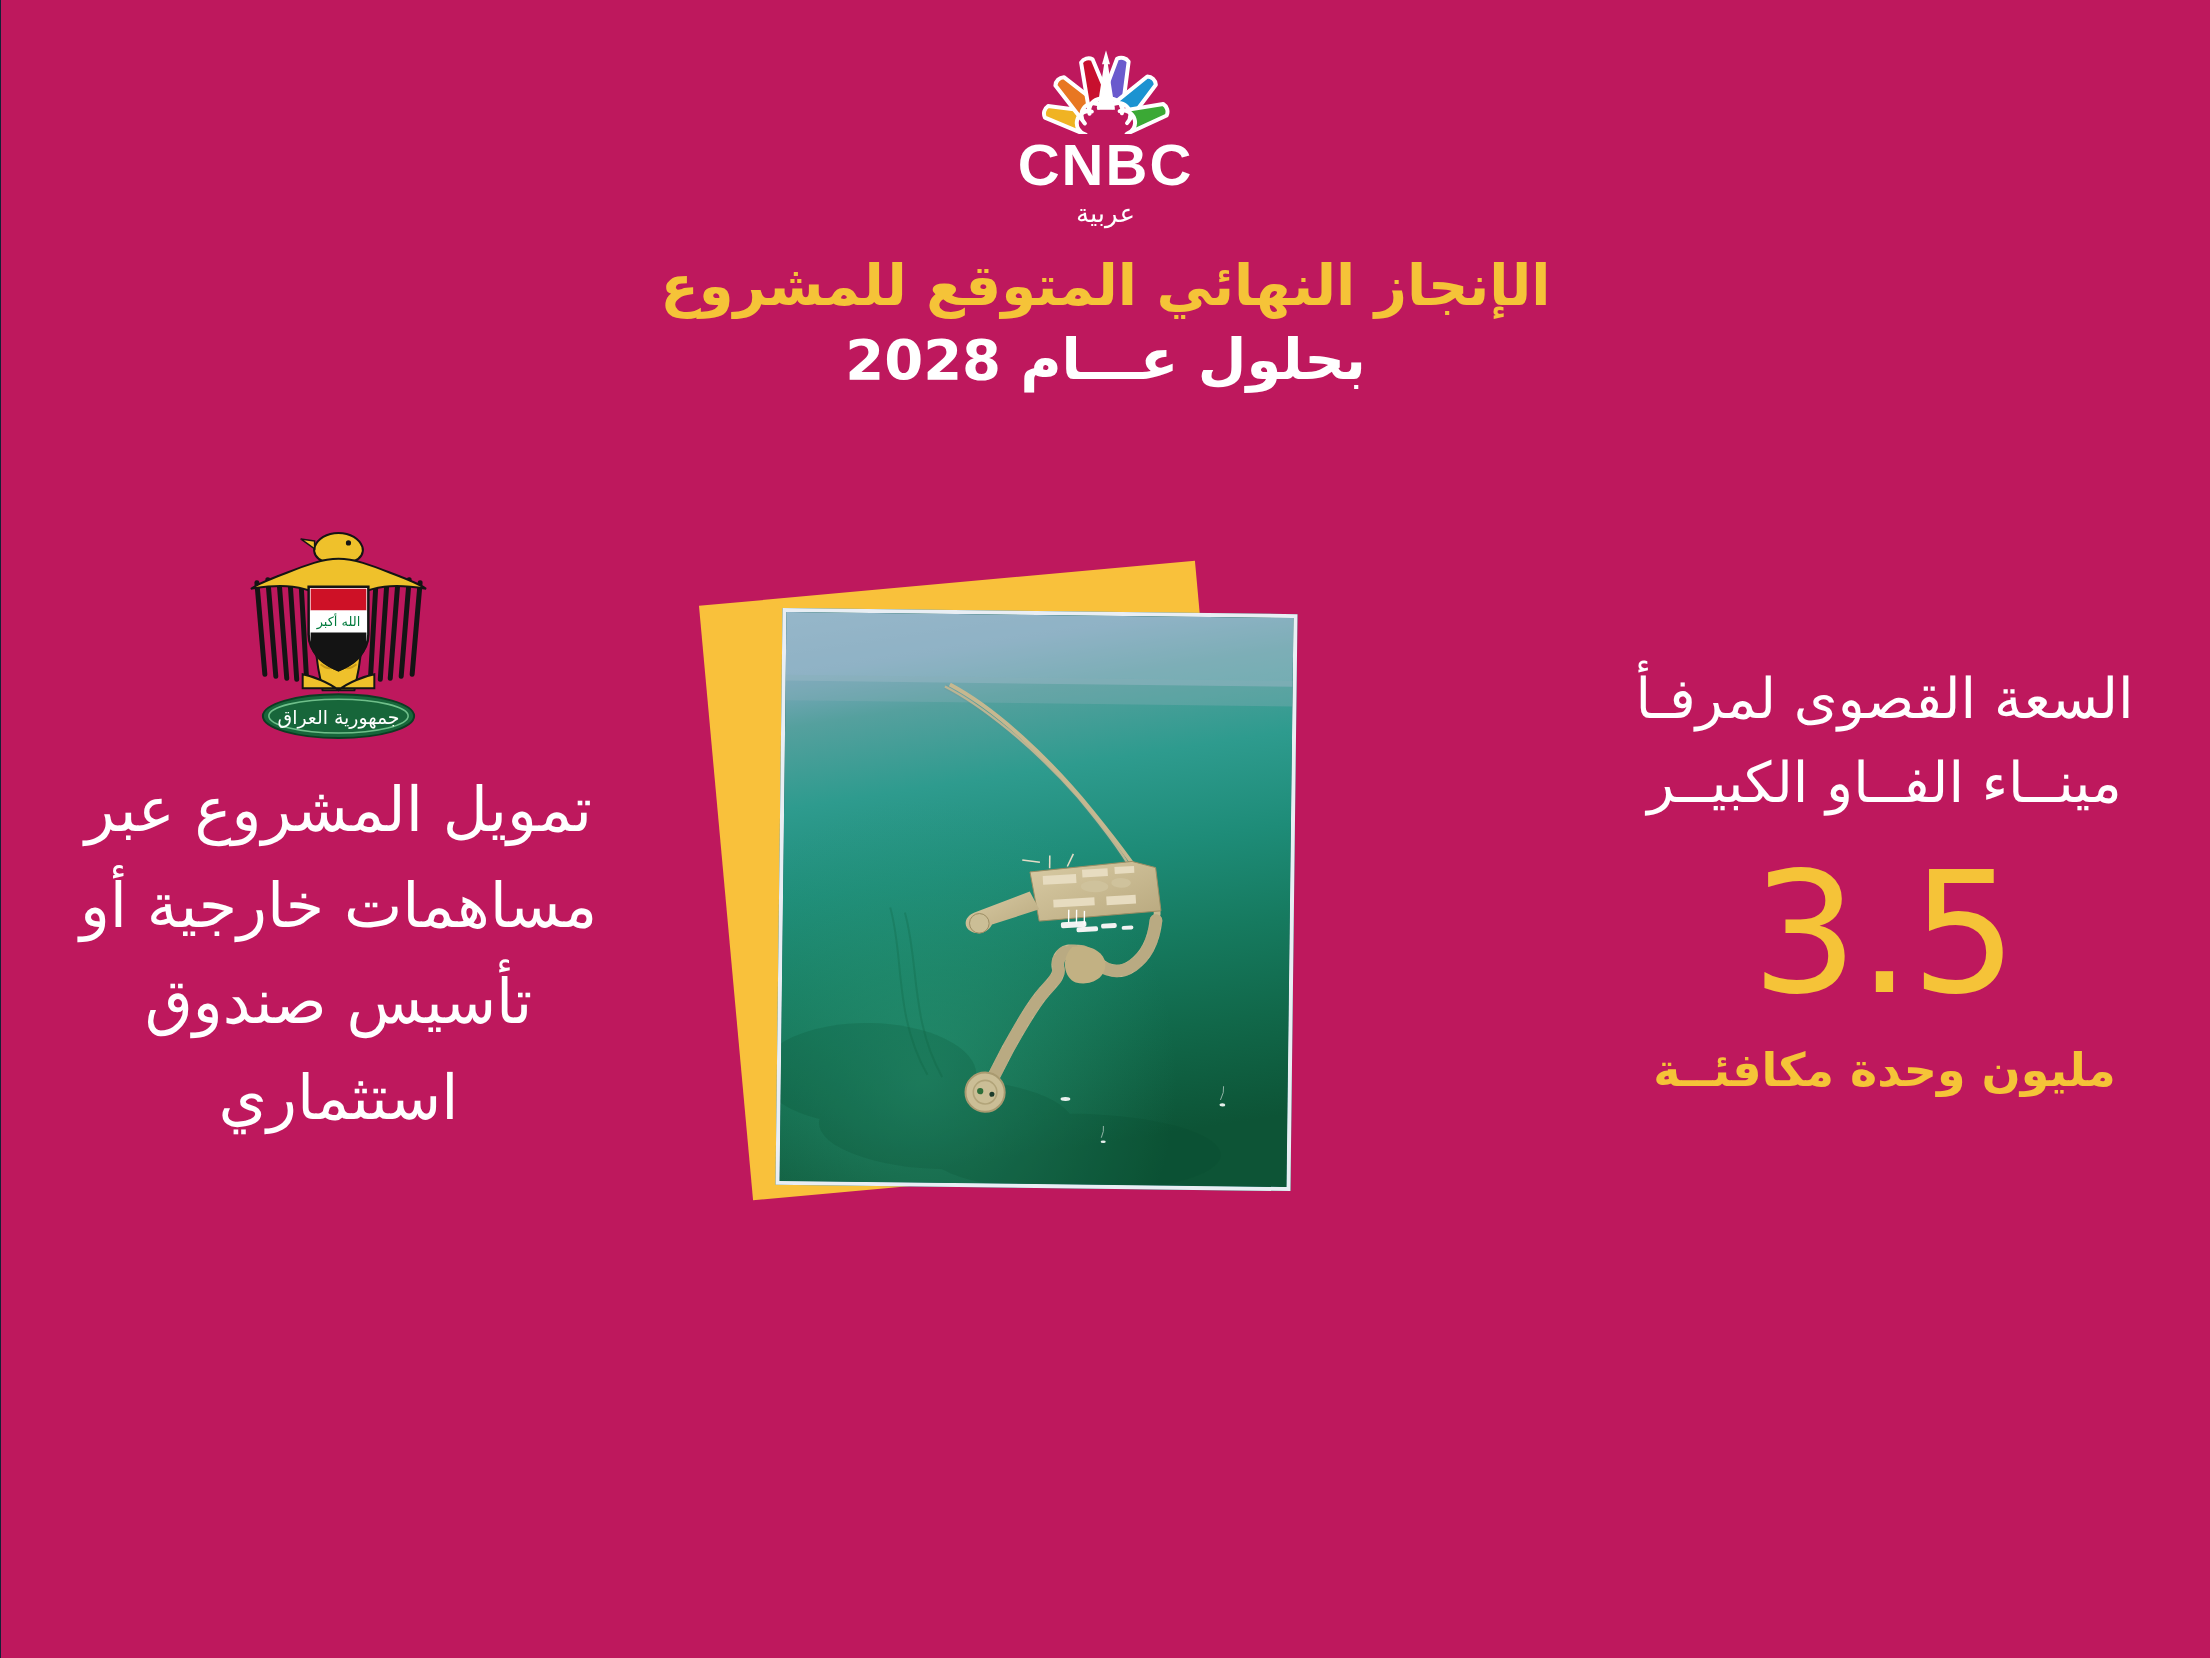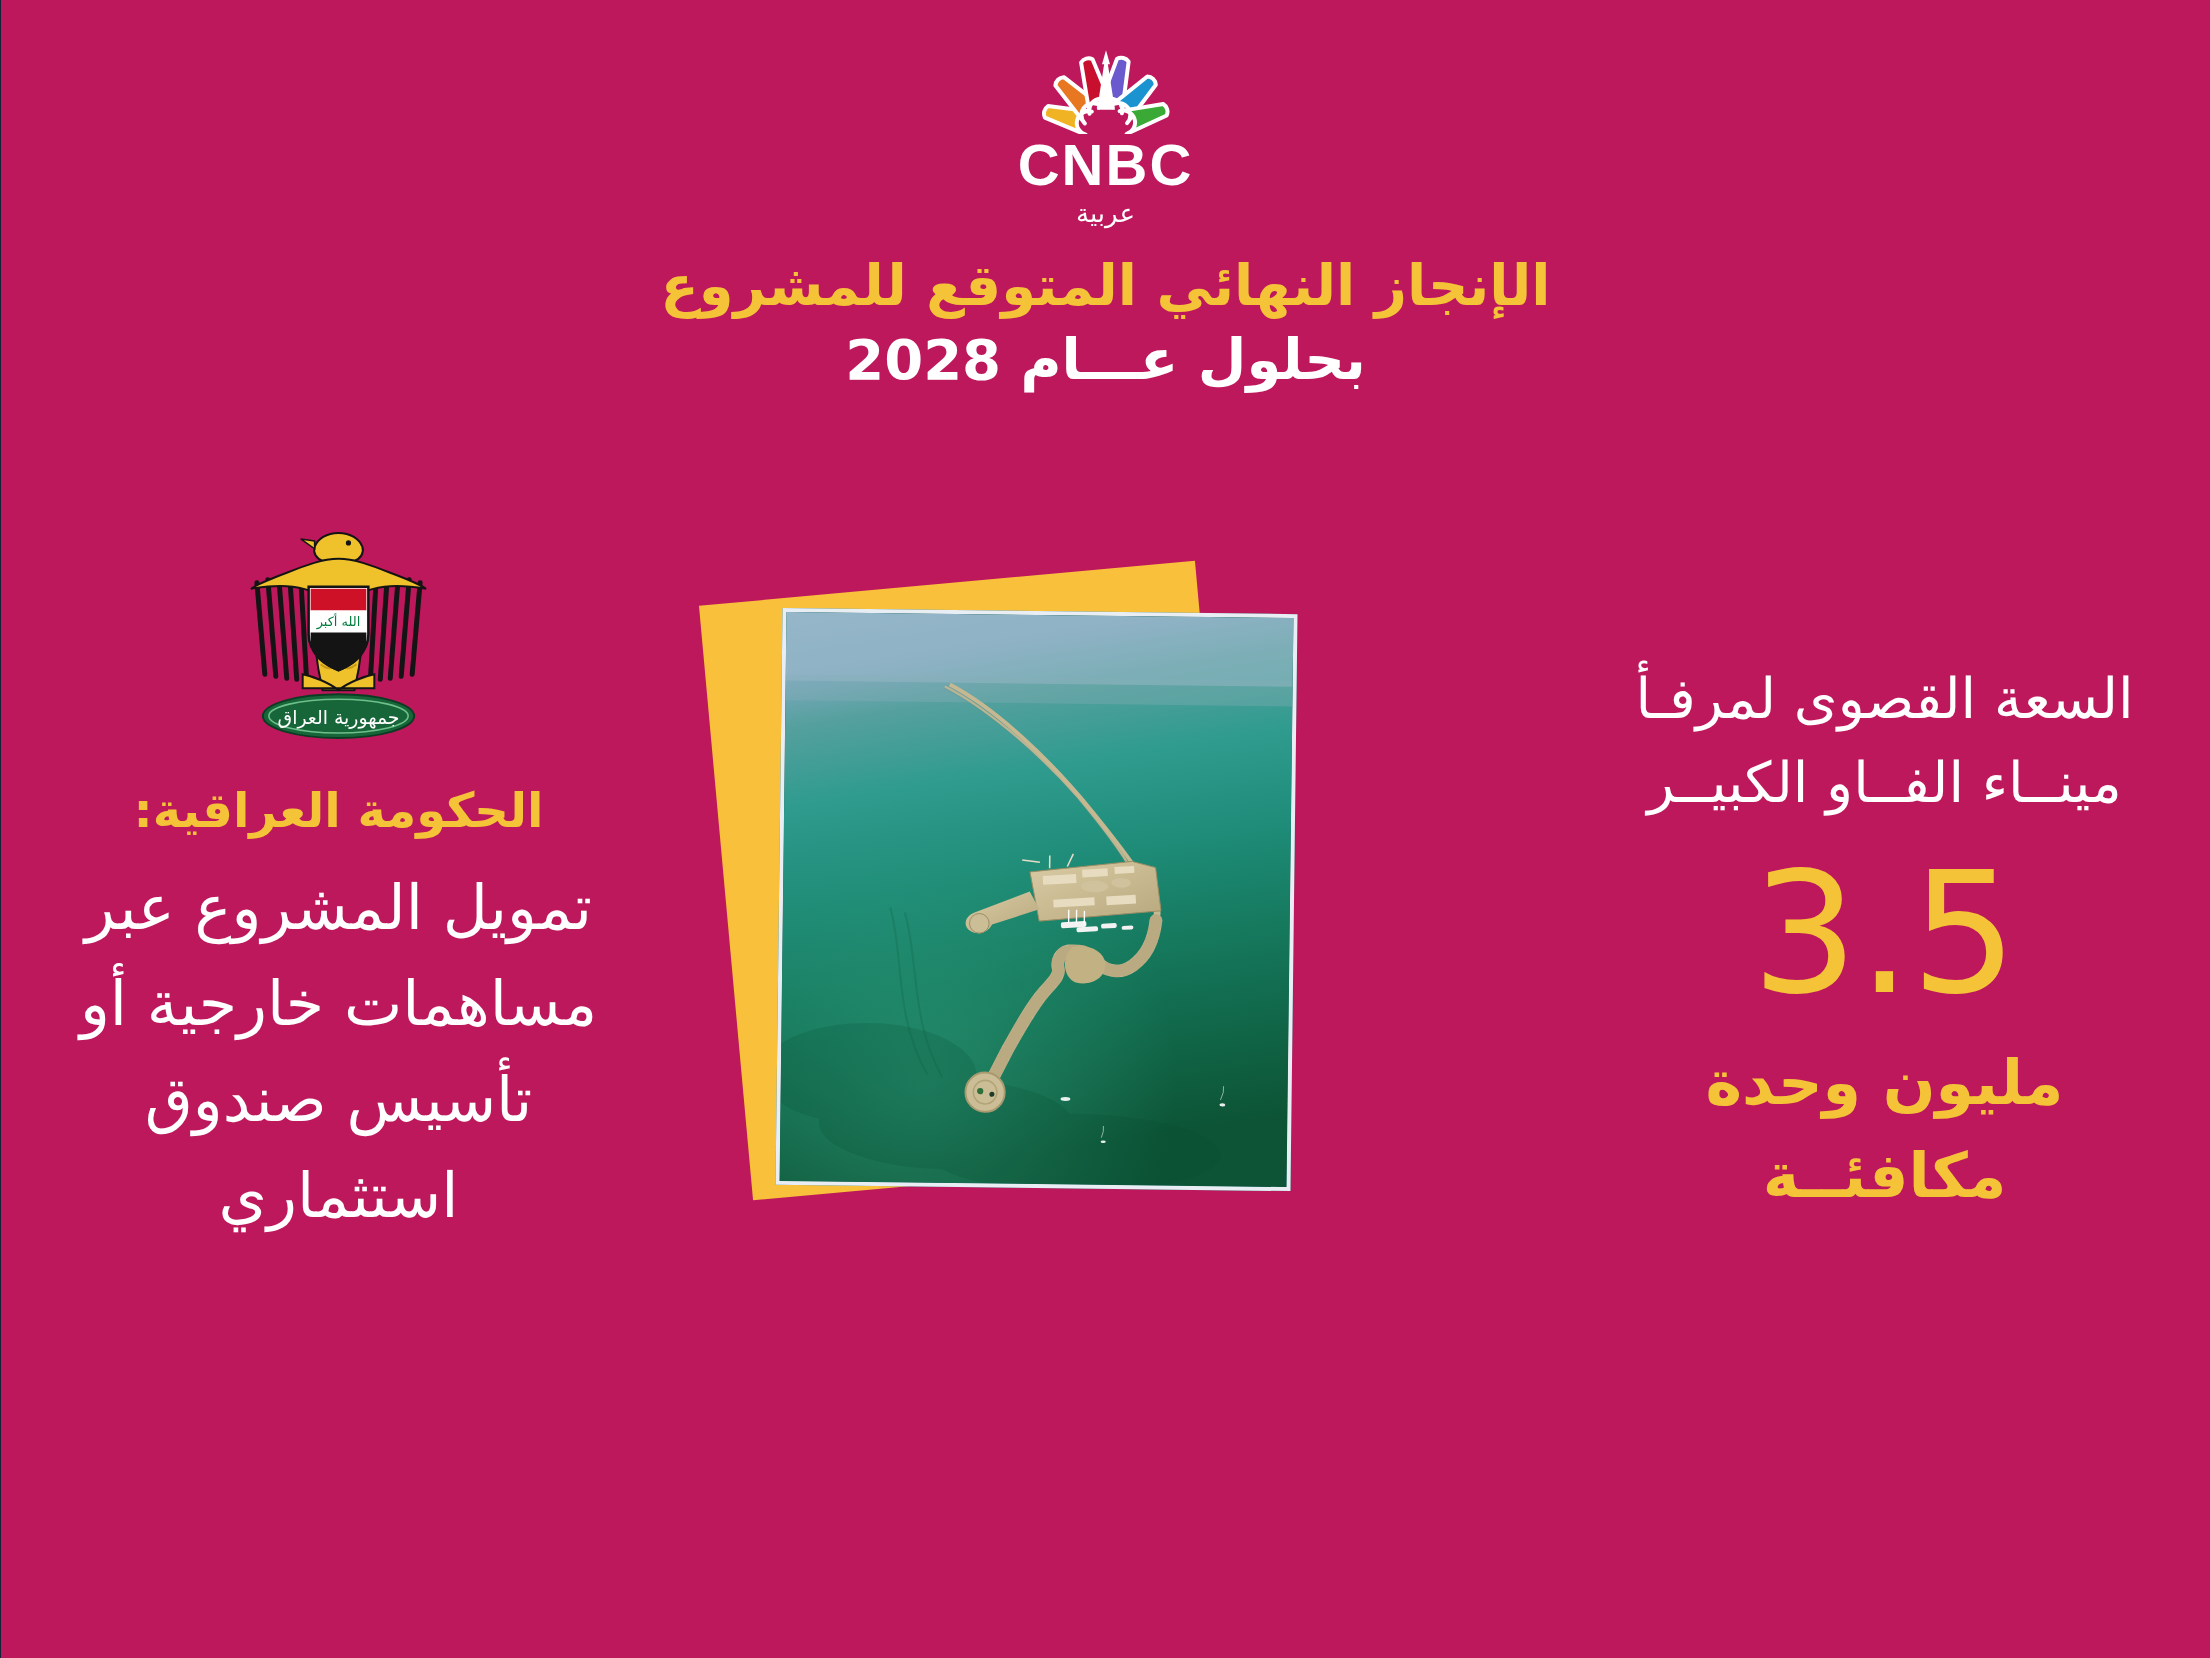--- a/index.html
+++ b/index.html
@@ -134,21 +134,21 @@
     color:#F5C338;
     font-size:167px;
     font-weight:400;
     line-height:1;
     margin-top:26px;
     direction:ltr;
     font-family:"DejaVu Sans","Liberation Sans",sans-serif;
   }
   #cap-unit {
     color:#F5C338;
-    font-size:62px;
+    font-size:46px;
     font-weight:bold;
     line-height:1.5;
     margin-top:18px;
   }
 </style>
 </head>
 <body>
 
 <div id="stage">
 
@@ -229,21 +229,20 @@
         <path d="M76,64 L132,64 L132,86 L76,86 Z" fill="#CE1126"></path>
         <path d="M76,86 L132,86 L132,108 L76,108 Z" fill="#ffffff"></path>
         <path d="M76,108 L132,108 L132,118 C132,132 118,142 104,147 C90,142 76,132 76,118 Z" fill="#141414"></path>
         <text x="104" y="101" font-size="13" fill="#007A3D" text-anchor="middle" font-family="'DejaVu Sans',sans-serif">الله أكبر</text>
 
         <ellipse cx="104" cy="192" rx="76" ry="22" fill="#17663A" stroke="#0c3d22" stroke-width="2"></ellipse>
         <ellipse cx="104" cy="192" rx="70" ry="17" fill="none" stroke="#6fbf8a" stroke-width="1.6"></ellipse>
         <text x="104" y="200" font-size="19" fill="#ffffff" text-anchor="middle" font-family="'DejaVu Sans',sans-serif">جمهورية العراق</text>
       </svg>
     </div>
-    <div id="gov-title">الحكومة العراقية:</div>
     <div id="gov-body">تمويل المشروع عبر مساهمات خارجية أو تأسيس صندوق استثماري</div>
   </div>
 
   <div id="media">
     <div id="yellow-card"></div>
     <div id="photo-frame">
       <svg id="photo-svg" viewBox="0 0 518 580" preserveAspectRatio="xMidYMid slice">
         <defs>
           <linearGradient id="seaGrad" x1="0" y1="0" x2="0.15" y2="1">
             <stop offset="0" stop-color="#8FB3C9"></stop>

